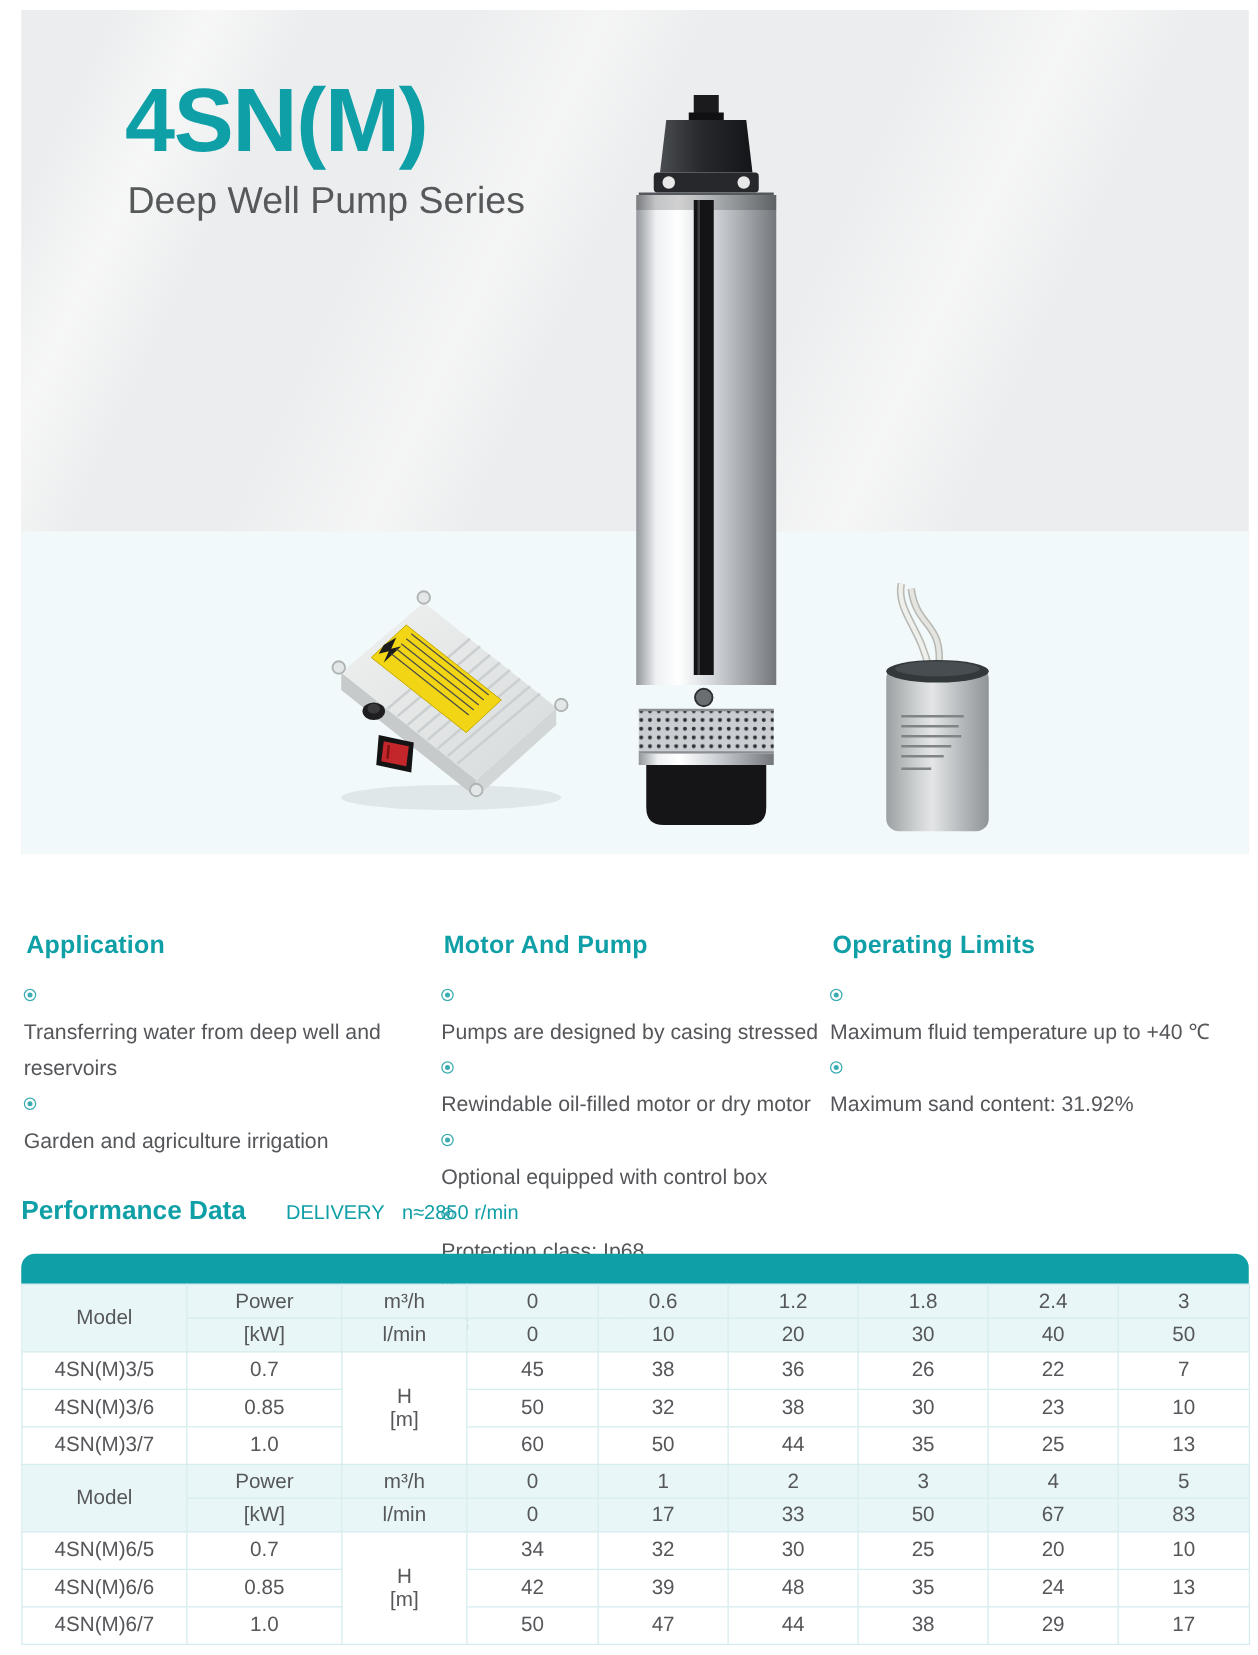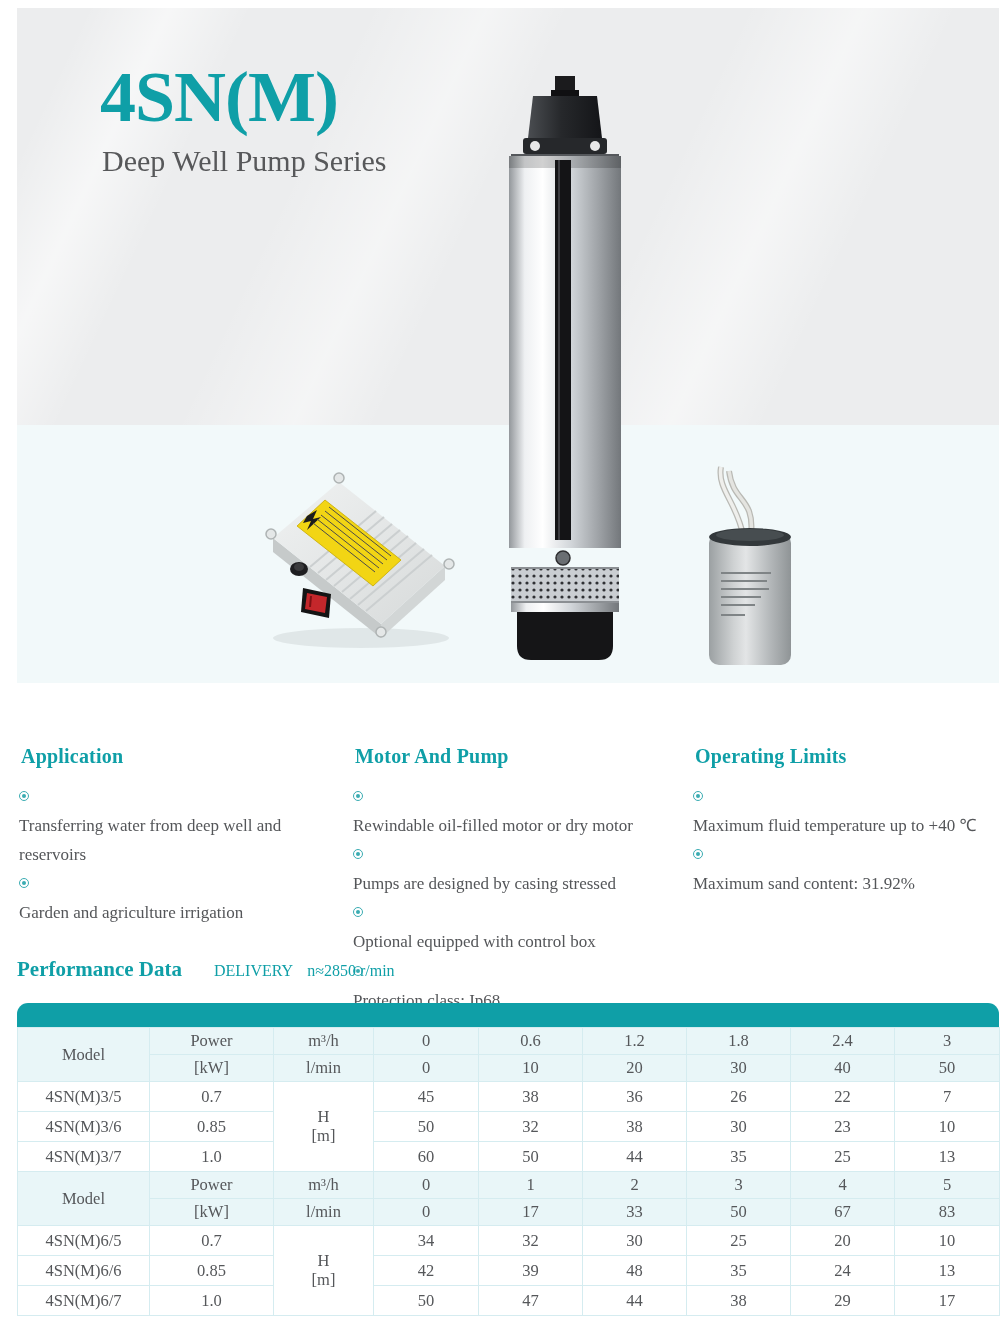--- a/index.html
+++ b/index.html
@@ -1,18 +1,18 @@
 <!DOCTYPE html>
 <html style="--accent: #0f9fa7; --text: #55575a; --tableHeaderBg: #e9f6f8; --tableBorder: #d5ecf0; --heroGray: #ecedee; --heroBlue: #f2f9fa;"><head>
 <meta charset="utf-8">
 <style>
   html,body { margin:0; padding:0; background:#ffffff; }
   .page {
     position:relative; width:996px; height:1324px; margin:0 auto;
-    background:#ffffff; font-family:Liberation Serif, serif;
+    background:#ffffff; font-family:Liberation Sans, sans-serif;
     overflow:hidden;
   }
 
   
   .hero {
     position:absolute; left:12px; top:8px; width:982px; height:675px;
     background:var(--heroGray,#ecedee); overflow:hidden;
   }
   .hero::before {
     content:""; position:absolute; left:0; top:0; width:100%; height:417px;
@@ -36,21 +36,21 @@
     font-size:30px; color:#57585a;
   }
   .pump-svg    { position:absolute; left:458px; top:68px;  }
   .box-svg     { position:absolute; left:246px; top:458px; }
   .cap-svg     { position:absolute; left:668px; top:455px; }
 
   
   .info-col { position:absolute; top:745px; }
   .col-application     { left:14px;  width:305px; }
   .col-motor           { left:348px; width:335px; }
-  .col-operating       { left:688px; width:310px; }
+  .col-operating       { left:659px; width:310px; }
   .info-col h2 {
     margin:0 0 14px 2px; font-size:20px; font-weight:700;
     color:var(--accent,#0f9fa7); letter-spacing:.2px;
   }
   .info-col ul { list-style:none; margin:0; padding:0; }
   .info-col li {
     display:flex; align-items:flex-start; gap:10px;
     font-size:17px; line-height:1.72; color:#545659;flex-direction:column;
   }
   .bullet {
@@ -222,25 +222,25 @@
           <span>Garden and agriculture irrigation</span>
         </li>
     </ul>
   </section>
 
   <section class="info-col col-motor">
     <h2>Motor And Pump</h2>
     <ul>
       <li>
           <span class="bullet"></span>
+          <span>Pumps are designed by casing stressed</span>
+        </li>
+      <li>
+          <span class="bullet"></span>
           <span>Rewindable oil-filled motor or dry motor</span>
-        </li>
-      <li>
-          <span class="bullet"></span>
-          <span>Pumps are designed by casing stressed</span>
         </li>
       <li>
           <span class="bullet"></span>
           <span>Optional equipped with control box</span>
         </li>
       <li>
           <span class="bullet"></span>
           <span>Protection class: Ip68</span>
         </li>
       <li>

